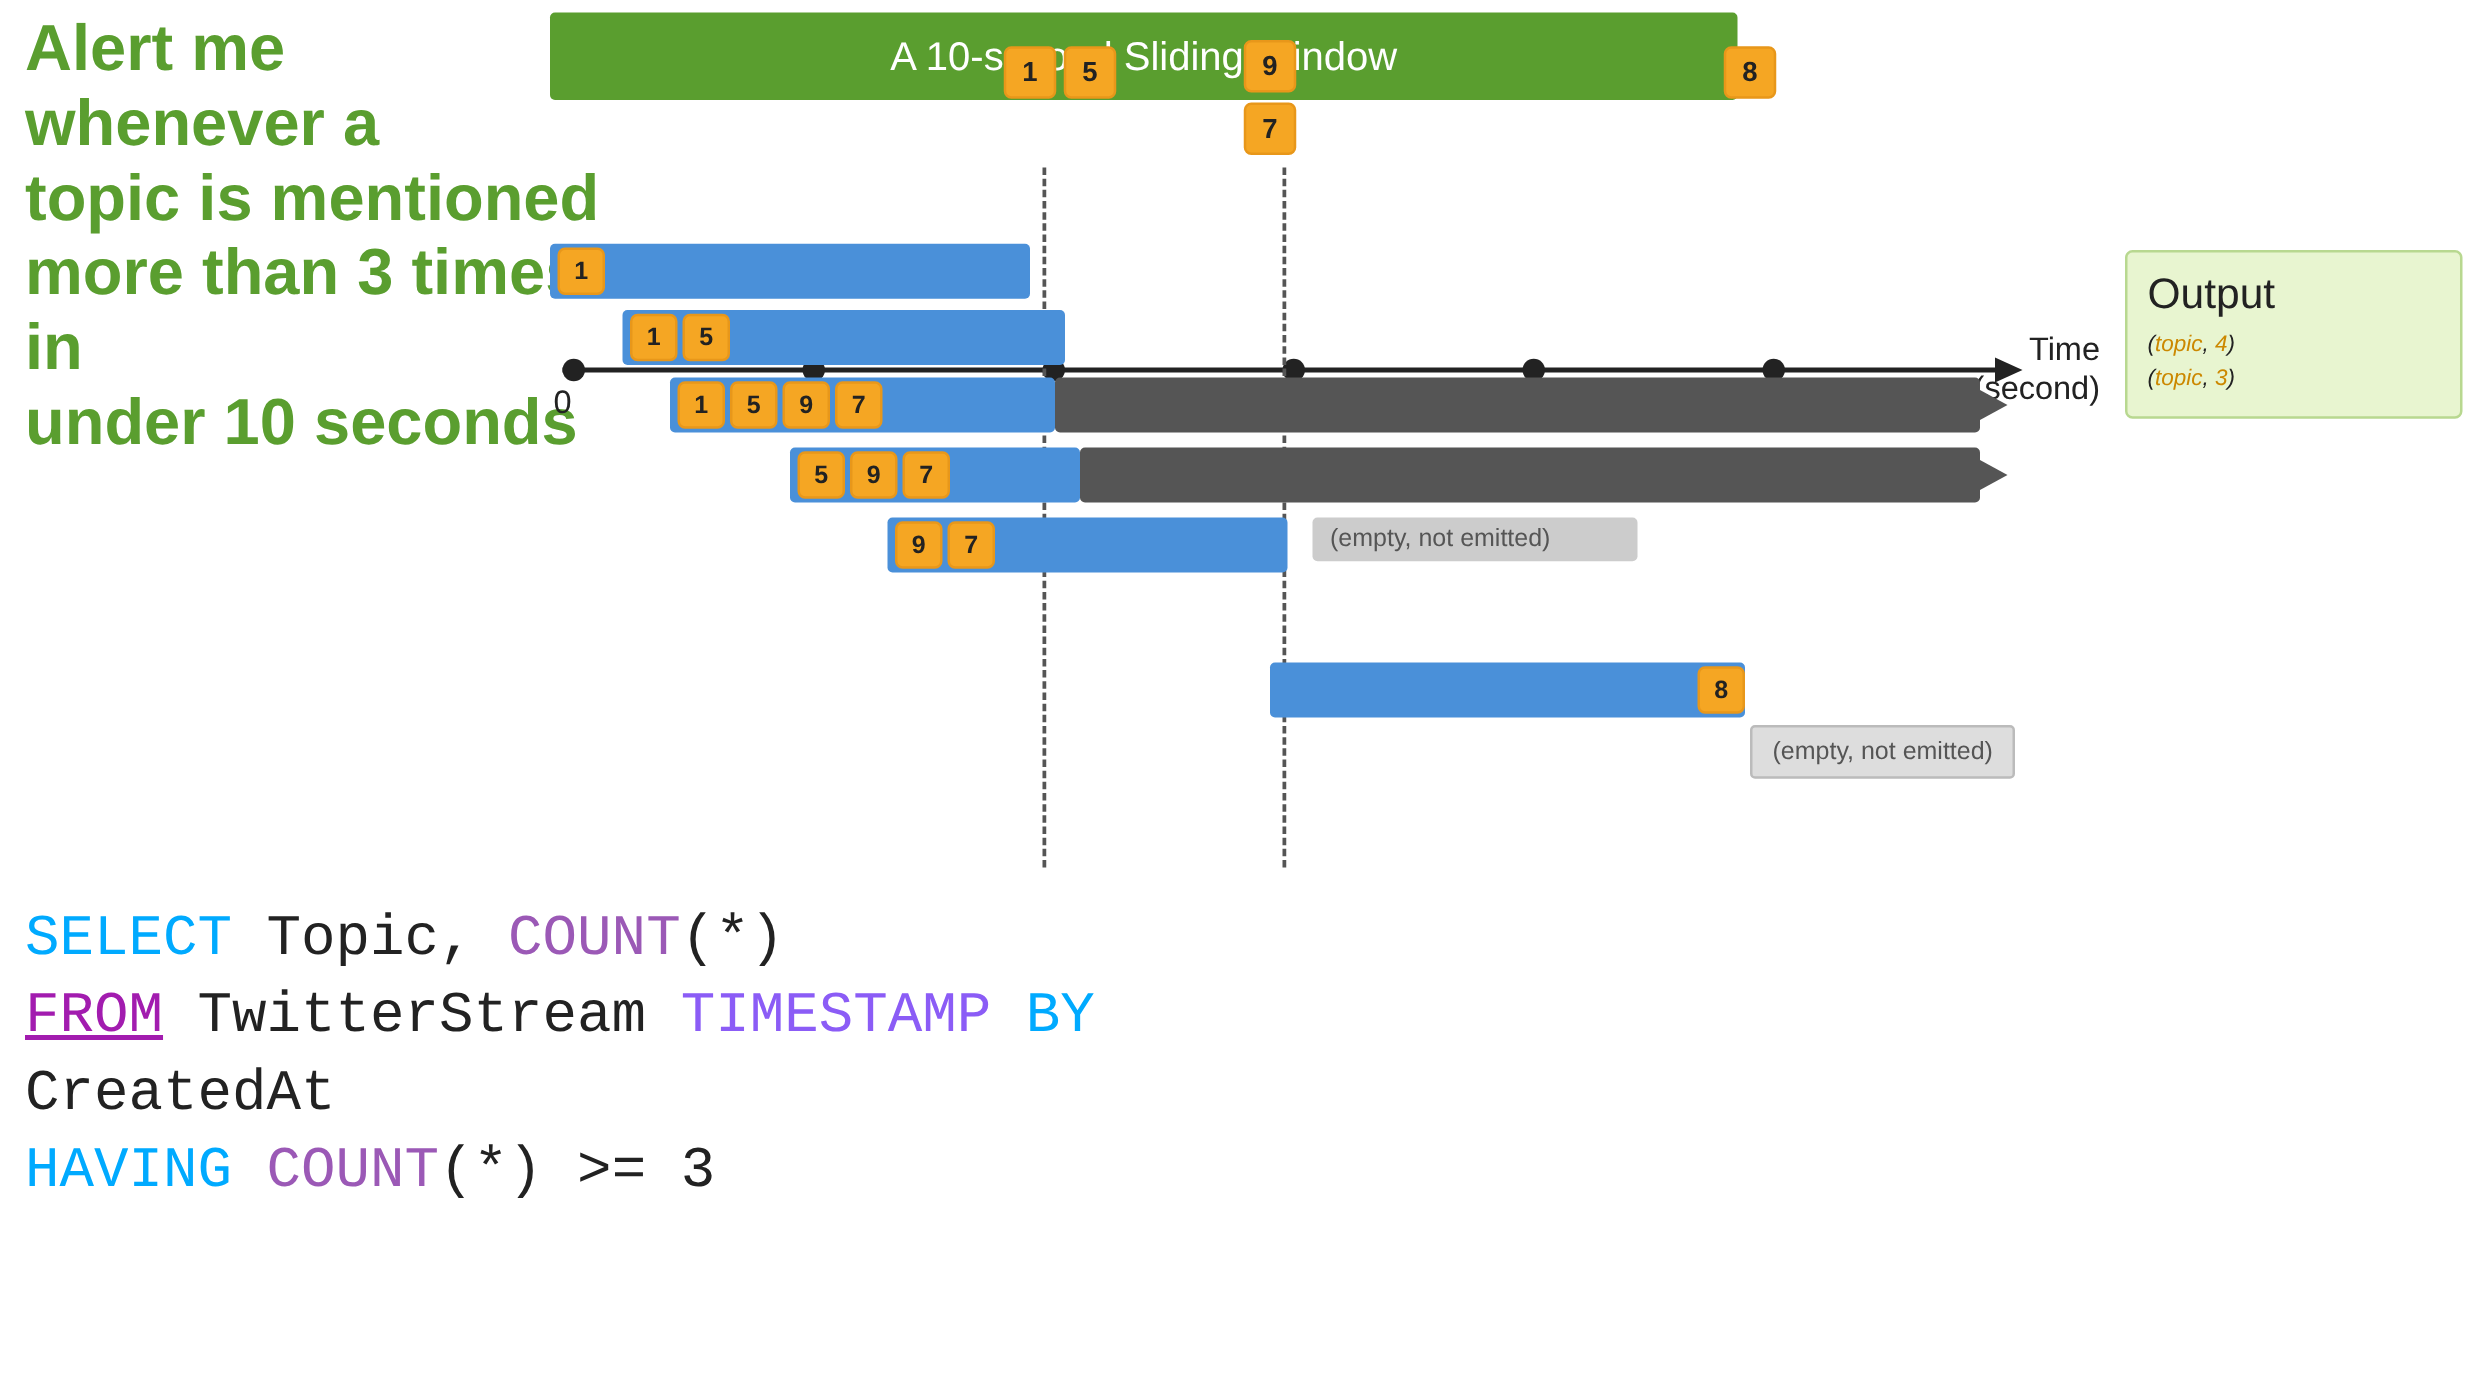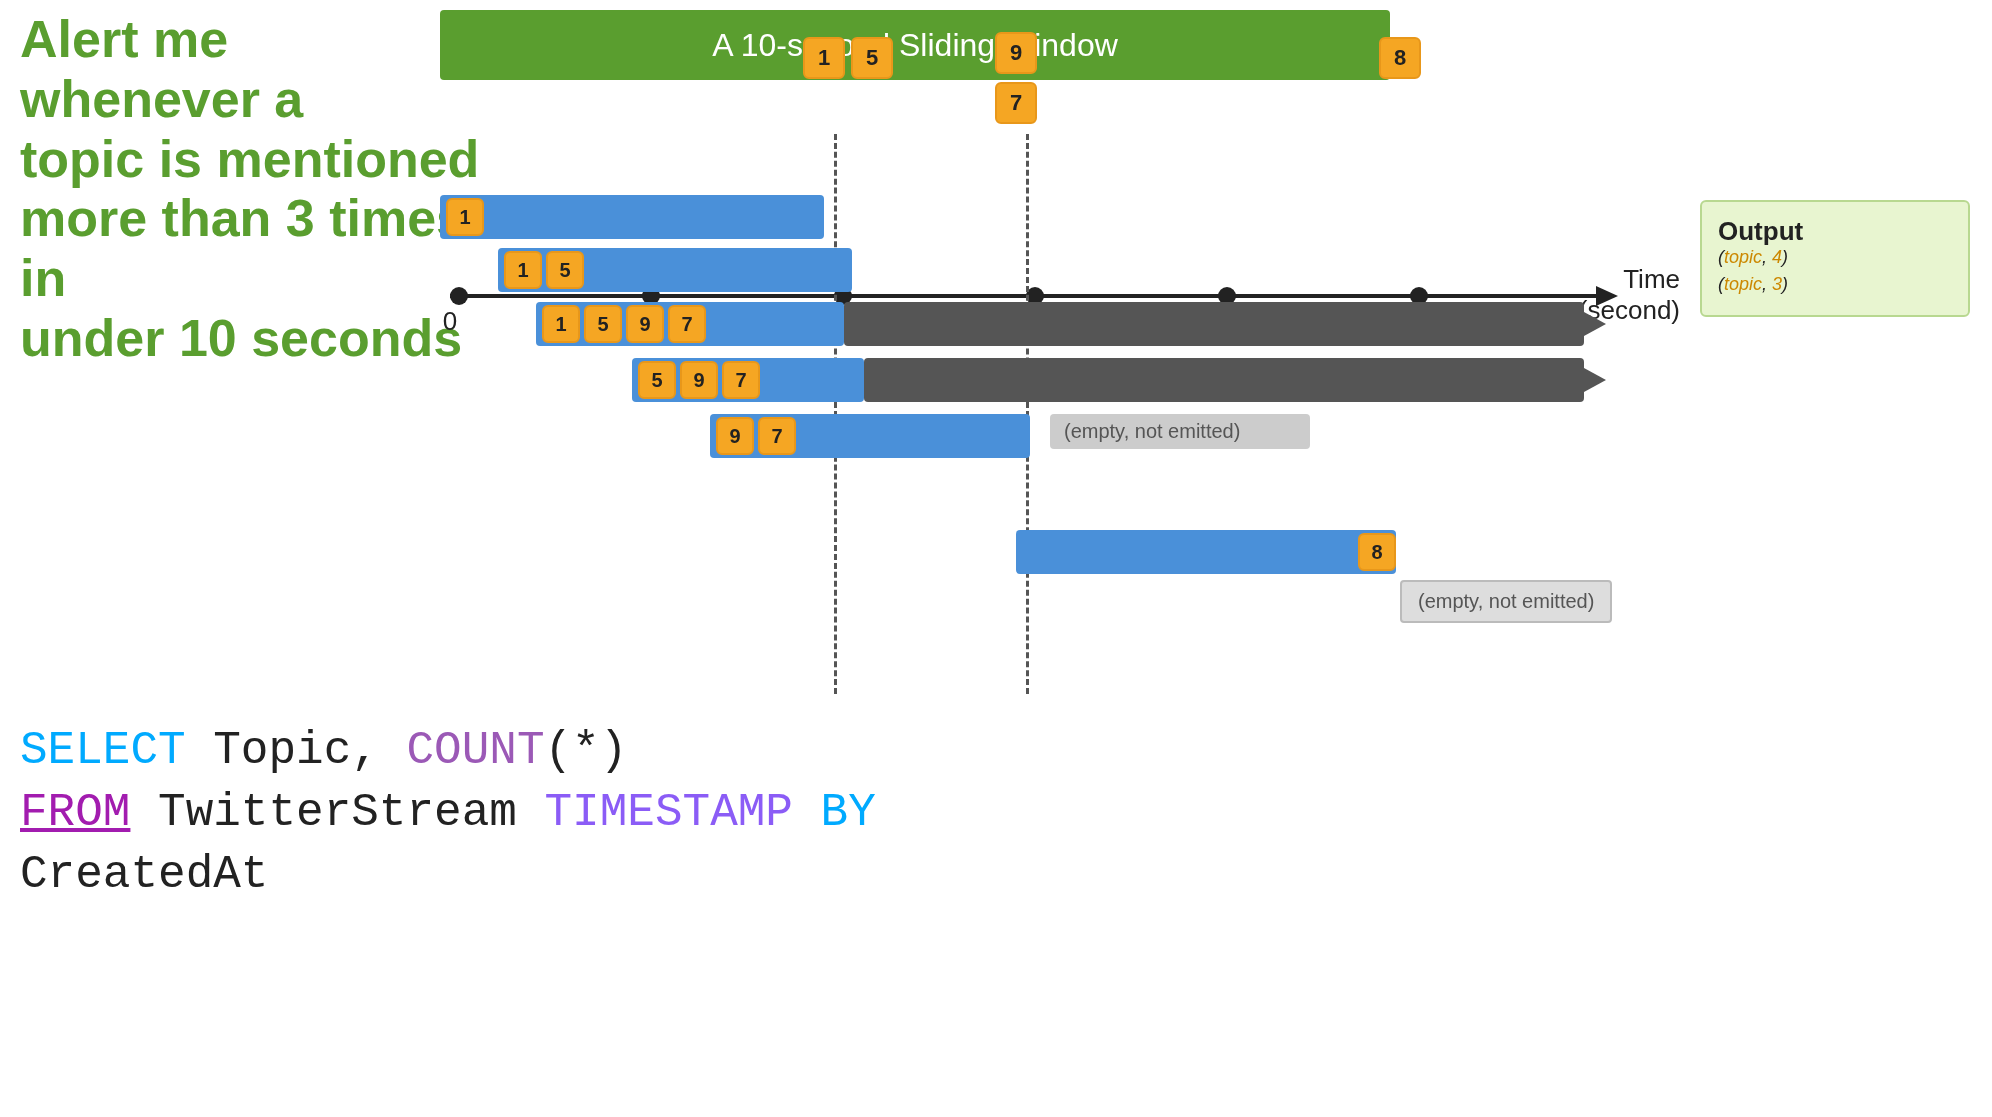--- a/index.html
+++ b/index.html
@@ -175,23 +175,24 @@
       position: absolute;
       right: 0px;
       top: 200px;
       width: 270px;
       background: #e8f5d0;
       border: 2px solid #b8d890;
       border-radius: 6px;
       padding: 14px 16px;
     }
     .output-title {
-      font-size: 26px;
-      font-weight: bold;
-      color: #222;
+      font-size: 34px;
+      font-weight: normal;
+      color: #222;
+      margin-bottom: 10px;
     }
     .output-item {
       font-size: 18px;
       color: #222;
       margin-bottom: 6px;
       font-style: italic;
     }
     .output-item .topic-word {
       color: #cc8800;
     }
@@ -347,13 +348,16 @@
 
 </div>
 
 <div class="sql-section">
   <div class="sql-line">
     <span class="kw-select">SELECT</span><span> Topic, </span><span class="kw-count">COUNT</span><span>(*)</span>
   </div>
   <div class="sql-line">
     <span class="kw-from">FROM</span><span> TwitterStream </span><span class="kw-timestamp">TIMESTAMP</span><span> </span><span class="kw-by">BY</span><span> CreatedAt</span>
   </div>
+  <div class="sql-line">
+    <span class="kw-having">HAVING</span><span> </span><span class="kw-count">COUNT</span><span>(*) &gt;= 3</span>
+  </div>
 </div>
 
 </body></html>

